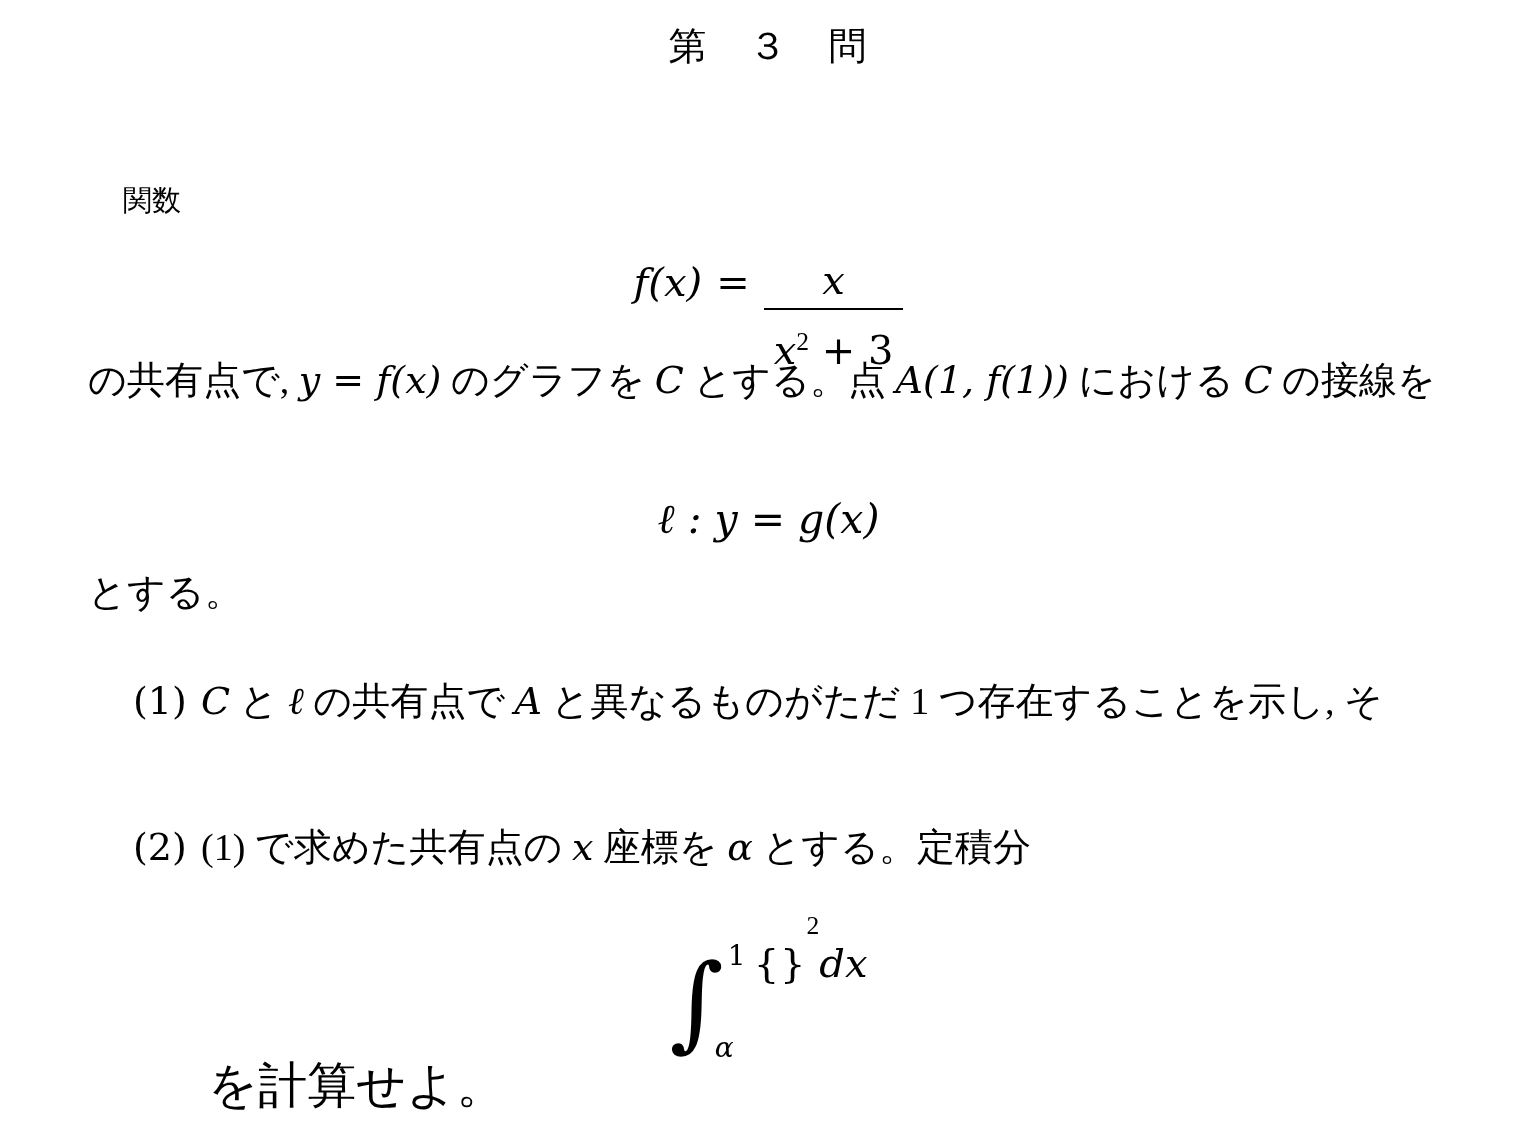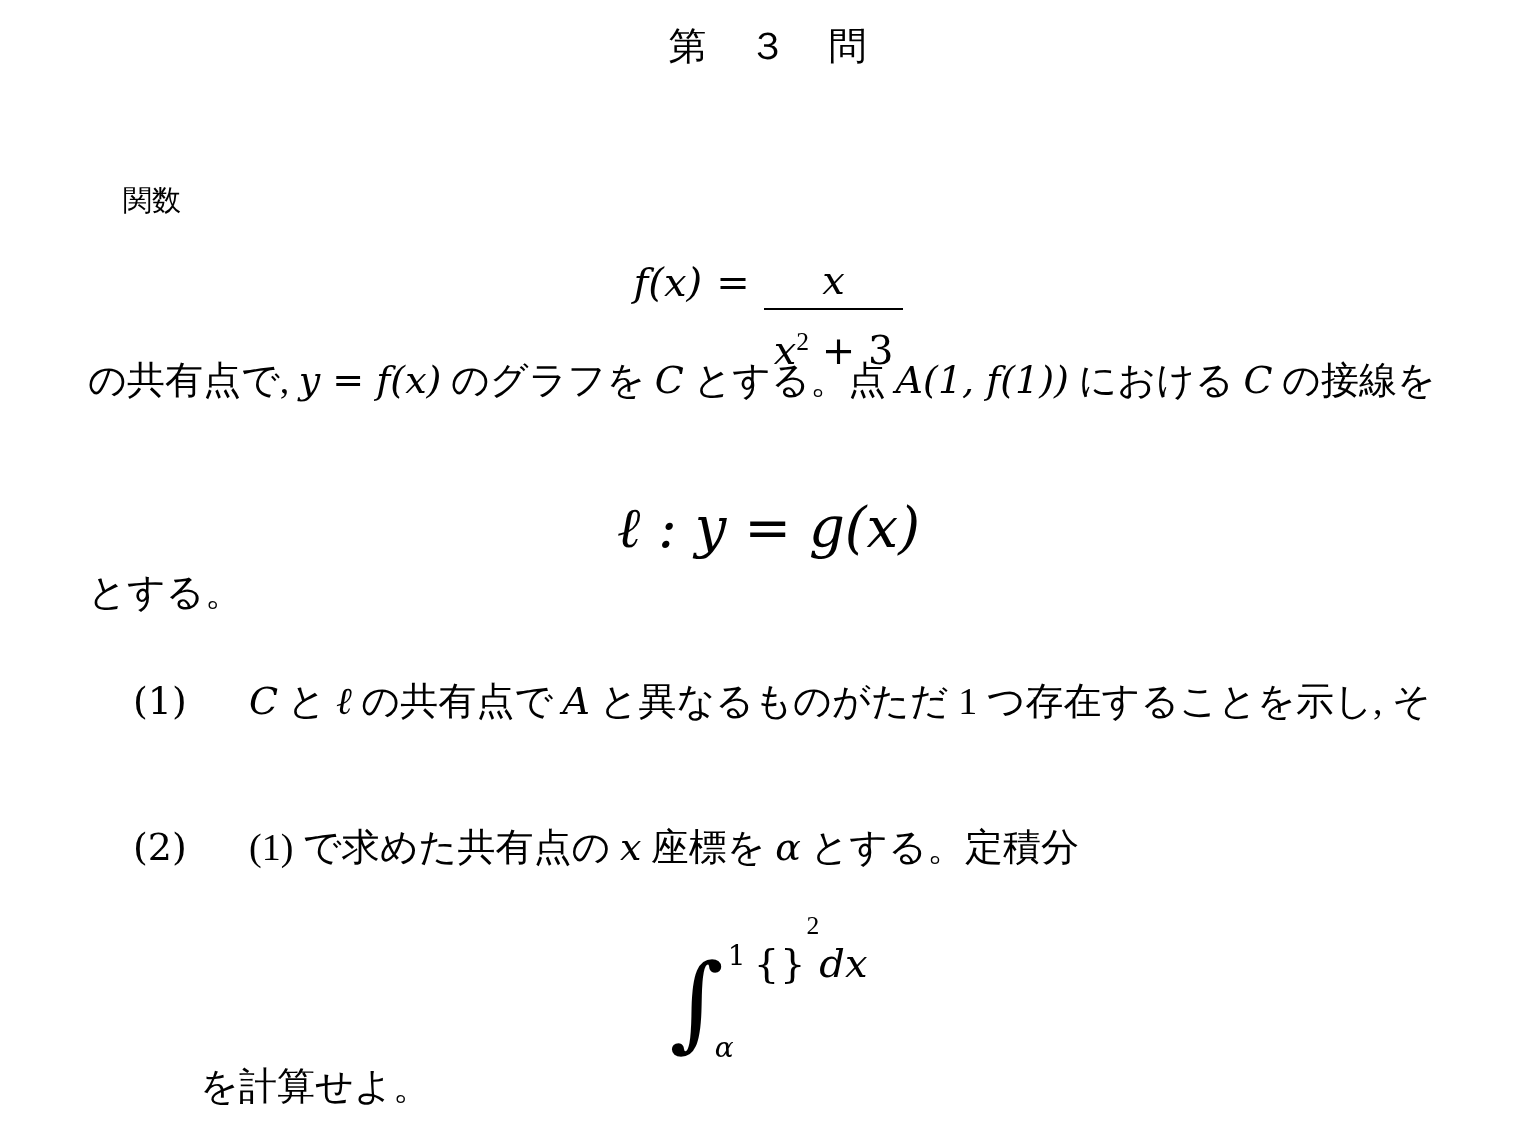--- a/index.html
+++ b/index.html
@@ -80,21 +80,21 @@
     padding: 0 10px 6px;
     line-height: 42px;
   }
   .frac .den {
     display: block;
     border-top: 2px solid #000;
     padding: 18px 10px 0;
     line-height: 44px;
   }
 
-  .l-def { top: 458px; font-size: 56px; }
+  .l-def { top: 458px; font-size: 41px; }
 
   .para1 {
     position: absolute;
     left: 88px;
     top: 356px;
     width: 1380px;
     white-space: nowrap;
   }
   .para2 {
     position: absolute;
@@ -111,21 +111,21 @@
     font-size: 38px;
     line-height: 71px;
   }
   .q1 { top: 666px; }
   .q2 { top: 812px; }
   .q-num {
     flex: none;
     width: 68px;
   }
   .q-body { flex: 1; }
-  .q-line { white-space: nowrap; margin-left: 48px; }
+  .q-line { white-space: nowrap; }
 
   
   .int-line { top: 903px; height: 132px; }
   .int-wrap {
     position: relative;
     display: inline-block;
     height: 124px;
     margin-right: 30px;
   }
   .int-glyph {
@@ -147,23 +147,23 @@
     position: absolute;
     bottom: 2px;
     right: -10px;
     font-size: 28px;
     line-height: 28px;
   }
   .int-body { letter-spacing: 1px; }
 
   .closing {
     position: absolute;
-    left: 200px;
+    left: 208px;
     top: 1062px;
-    font-size: 38px;
+    font-size: 49px;
     text-align: right;
   }
 </style>
 </head>
 <body>
 
 <div class="title jp">第　３　問</div>
 
 <div class="abs jp" style="left:123px; top:176px; font-size:29px;">関数</div>
 

